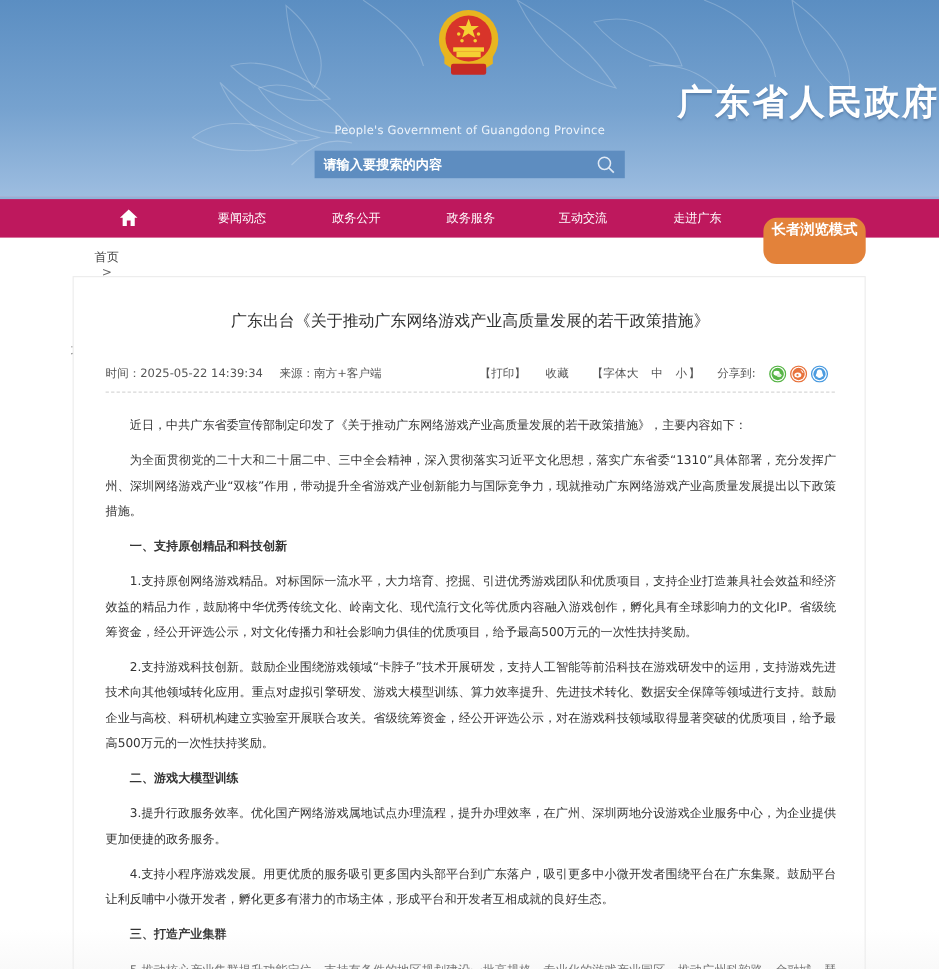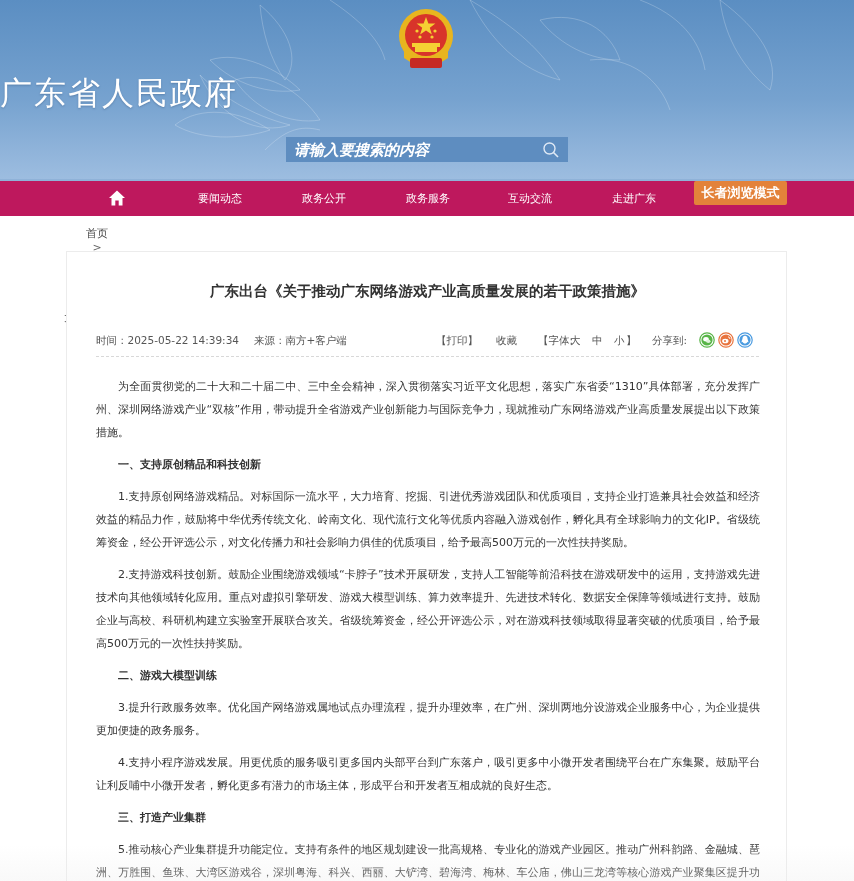--- a/index.html
+++ b/index.html
@@ -7,51 +7,51 @@
   body { font-family: "DejaVu Sans", "Liberation Sans", sans-serif; color: #333; position: relative; }
 
   .banner {
     position: absolute; left: 0; top: 0; width: 854px; height: 179px;
     background: linear-gradient(180deg, #5b8ec2 0%, #76a2cf 55%, #9dbde0 100%);
     overflow: hidden;
   }
   .banner svg.deco { position: absolute; left: 0; top: 0; }
   .emblem { position: absolute; left: 396px; top: 8px; width: 60px; height: 64px; }
   .site-title {
-    position: absolute; left: 0; width: 854px; top: 72px; text-align: left;
-    color: #fff; font-size: 32px; font-weight: normal; letter-spacing: 2px;
+    position: absolute; left: 0; width: 854px; top: 72px; text-align: right;
+    color: #fff; font-size: 32px; font-weight: bold; letter-spacing: 2px;
     text-shadow: 0 1px 2px rgba(40,70,110,0.35);
   }
   .site-sub {
     position: absolute; left: 0; width: 854px; top: 113px; text-align: center;
     color: #eef4fb; font-size: 10.5px; letter-spacing: 0.2px;
   }
   .search {
     position: absolute; left: 286px; top: 137px; width: 282px; height: 25px;
     background: #5e8dc0; display: flex; align-items: center; padding: 0 8px;
   }
   .search input {
     flex: 1; background: transparent; border: none; outline: none;
-    color: #fff; font-size: 15px; font-weight: bold; font-family: "DejaVu Sans", sans-serif; font-style: italic;
+    color: #fff; font-size: 12px; font-weight: bold; font-family: "DejaVu Sans", sans-serif;
   }
   .search input::placeholder { color: #fff; opacity: 1; }
   .search .search-icon { width: 18px; height: 18px; }
 
   .nav {
     position: absolute; left: 0; top: 179px; width: 854px; height: 37px;
     background: #be185d; border-top: 2px solid #8fb2d8;
   }
   .nav .home { position: absolute; left: 108px; top: 8px; width: 18px; height: 18px; }
   .nav .item {
     position: absolute; top: 0; height: 35px; line-height: 35px;
     color: #fff; font-size: 11px; text-align: center; width: 80px;
   }
   .nav .elder {
-    position: absolute; left: 694px; top: 0; width: 93px; height: 24px;
-    background: #e3823a; border-radius: 2px; color: #fff; font-weight: bold;
+    position: absolute; left: 694px; top: 17px; width: 93px; height: 42px;
+    background: #e3823a; border-radius: 12px; color: #fff; font-weight: bold;
     font-size: 13px; text-align: center; line-height: 24px;
   }
 
   .breadcrumb {
     position: absolute; left: 64px; top: 226px; height: 16px; display: flex; align-items: center;
     font-size: 11px; color: #444; flex-direction: column;
   }
   .breadcrumb .pin { width: 10px; height: 13px; margin-right: 5px; }
   .breadcrumb .sep { margin: 0 4px; color: #666; }
   .breadcrumb a { color: #444; text-decoration: none; }
@@ -111,20 +111,21 @@
     <circle cx="21" cy="23" r="1.6" fill="#f5d033"></circle>
     <circle cx="39" cy="23" r="1.6" fill="#f5d033"></circle>
     <circle cx="24" cy="29" r="1.6" fill="#f5d033"></circle>
     <circle cx="36" cy="29" r="1.6" fill="#f5d033"></circle>
     <rect x="16" y="35" width="28" height="4" fill="#f5d033"></rect>
     <rect x="19" y="39" width="22" height="5" fill="#f5d033"></rect>
     <path d="M8 40 Q30 60 52 40 L52 50 Q30 66 8 50 Z" fill="#e8b51f"></path>
     <rect x="14" y="50" width="32" height="10" rx="2" fill="#c62a24"></rect>
   </svg>
   <div class="site-title">广东省人民政府</div>
+  <div class="site-sub">People's Government of Guangdong Province</div>
   <div class="search">
     <input type="text" placeholder="请输入要搜索的内容" style="">
     <svg class="search-icon" viewBox="0 0 18 18">
       <circle cx="7.5" cy="7.5" r="5.5" fill="none" stroke="#dfe9f5" stroke-width="1.4"></circle>
       <line x1="11.5" y1="11.5" x2="16" y2="16" stroke="#dfe9f5" stroke-width="1.6"></line>
     </svg>
   </div>
 </div>
 
 <div class="nav">
@@ -147,21 +148,21 @@
   <a href="#">首页</a>
   <span class="sep">&gt;</span>
   <a href="#">政务公开</a>
   <span class="sep">&gt;</span>
   <a href="#">政策解读</a>
   <span class="sep">&gt;</span>
   <a href="#">大湾区游戏谷</a>
 </div>
 
 <div class="card">
-  <h1 class="article-title" style="font-weight:bold;">广东出台《关于推动广东网络游戏产业高质量发展的若干政策措施》</h1>
+  <h1 class="article-title" style="font-weight:normal;">广东出台《关于推动广东网络游戏产业高质量发展的若干政策措施》</h1>
 
   <div class="meta">
     <span style="left:0;">时间：2025-05-22 14:39:34</span>
     <span style="left:158px;">来源：南方+客户端</span>
     <span style="left:340px;">【打印】</span>
     <span style="left:400px;">收藏</span>
     <span style="left:442px;">【字体:</span>
     <span style="left:474px;">大</span>
     <span style="left:496px;">中</span>
     <span style="left:518px;">小</span>
@@ -182,20 +183,21 @@
     </svg>
     <svg class="share-icon" style="left:641px;" viewBox="0 0 16 16">
       <circle cx="8" cy="8" r="7.2" fill="#fff" stroke="#4a9be0" stroke-width="1.2"></circle>
       <circle cx="8" cy="8" r="5.6" fill="#4a9be0"></circle>
       <path d="M8 3.8 C6.3 3.8 5.5 5.2 5.5 6.6 C5.5 7.4 4.6 8.6 4.6 10 C4.6 10.6 5.2 10.4 5.6 9.8 C5.9 11 6.8 11.6 8 11.6 C9.2 11.6 10.1 11 10.4 9.8 C10.8 10.4 11.4 10.6 11.4 10 C11.4 8.6 10.5 7.4 10.5 6.6 C10.5 5.2 9.7 3.8 8 3.8 Z" fill="#fff"></path>
     </svg>
   </div>
   <div class="meta-divider"></div>
 
   <div class="content">
+    <p>近日，中共广东省委宣传部制定印发了《关于推动广东网络游戏产业高质量发展的若干政策措施》，主要内容如下：</p>
     <p>为全面贯彻党的二十大和二十届二中、三中全会精神，深入贯彻落实习近平文化思想，落实广东省委“1310”具体部署，充分发挥广州、深圳网络游戏产业“双核”作用，带动提升全省游戏产业创新能力与国际竞争力，现就推动广东网络游戏产业高质量发展提出以下政策措施。</p>
 
     <h3>一、支持原创精品和科技创新</h3>
     <p>1.支持原创网络游戏精品。对标国际一流水平，大力培育、挖掘、引进优秀游戏团队和优质项目，支持企业打造兼具社会效益和经济效益的精品力作，鼓励将中华优秀传统文化、岭南文化、现代流行文化等优质内容融入游戏创作，孵化具有全球影响力的文化IP。省级统筹资金，经公开评选公示，对文化传播力和社会影响力俱佳的优质项目，给予最高500万元的一次性扶持奖励。</p>
     <p>2.支持游戏科技创新。鼓励企业围绕游戏领域“卡脖子”技术开展研发，支持人工智能等前沿科技在游戏研发中的运用，支持游戏先进技术向其他领域转化应用。重点对虚拟引擎研发、游戏大模型训练、算力效率提升、先进技术转化、数据安全保障等领域进行支持。鼓励企业与高校、科研机构建立实验室开展联合攻关。省级统筹资金，经公开评选公示，对在游戏科技领域取得显著突破的优质项目，给予最高500万元的一次性扶持奖励。</p>
 
     <h3>二、游戏大模型训练</h3>
     <p>3.提升行政服务效率。优化国产网络游戏属地试点办理流程，提升办理效率，在广州、深圳两地分设游戏企业服务中心，为企业提供更加便捷的政务服务。</p>
     <p>4.支持小程序游戏发展。用更优质的服务吸引更多国内头部平台到广东落户，吸引更多中小微开发者围绕平台在广东集聚。鼓励平台让利反哺中小微开发者，孵化更多有潜力的市场主体，形成平台和开发者互相成就的良好生态。</p>
 

